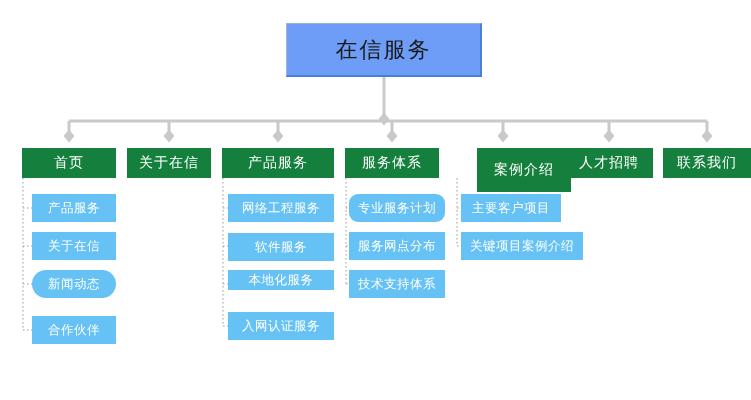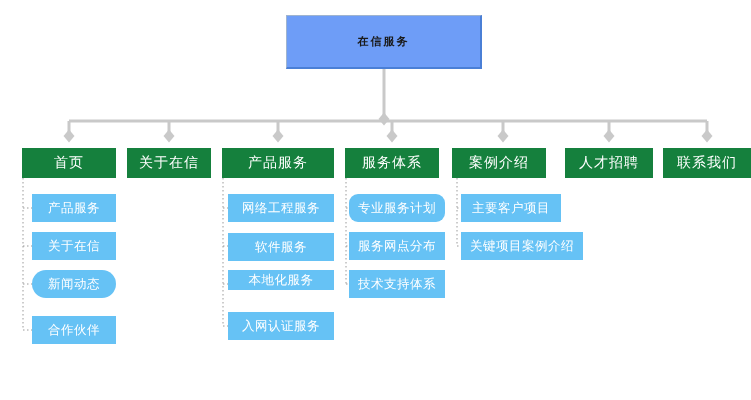--- a/index.html
+++ b/index.html
@@ -45,23 +45,24 @@
   }
 
   .node-root {
     background: #6e9df7;
     border: 1px solid #9fb4cf;
     border-right-color: #4a7fd6;
     border-bottom-color: #4a7fd6;
     border-right-width: 2px;
     border-bottom-width: 2px;
     color: #1a1a1a;
-    font-size: 11px;
-    font-weight: bold;
+    font-size: 22px;
+    font-weight: normal;
     letter-spacing: 2px;
+    margin-top: 8px;
   }
 
   .node-l2 {
     background: #15803d;
     font-size: 14px;
   }
 
   .node-l3 {
     background: #66c2f5;
     font-size: 12.5px;
@@ -153,21 +154,21 @@
       </div>
       <div class="node node-l3" style="left: 349px; top: 194px; width: 96px; height: 28px; border-radius: 9px;">
         <span>专业服务计划</span>
       </div>
       <div class="node node-l3" style="left: 349px; top: 232px; width: 96px; height: 28px;">
         <span>服务网点分布</span>
       </div>
       <div class="node node-l3" style="left: 349px; top: 270px; width: 96px; height: 28px; align-items: center;">
         <span>技术支持体系</span>
       </div>
-      <div class="node node-l2" style="left: 452px; top: 148px; width: 94px; height: 30px;">
+      <div class="node node-l2" style="left: 477px; top: 148px; width: 94px; height: 44px;">
         <span>案例介绍</span>
       </div>
       <div class="node node-l3" style="left: 461px; top: 194px; width: 100px; height: 28px;">
         <span>主要客户项目</span>
       </div>
       <div class="node node-l3" style="left: 461px; top: 232px; width: 122px; height: 28px;">
         <span>关键项目案例介绍</span>
       </div>
       <div class="node node-l2" style="left: 565px; top: 148px; width: 88px; height: 30px;">
         <span>人才招聘</span>

